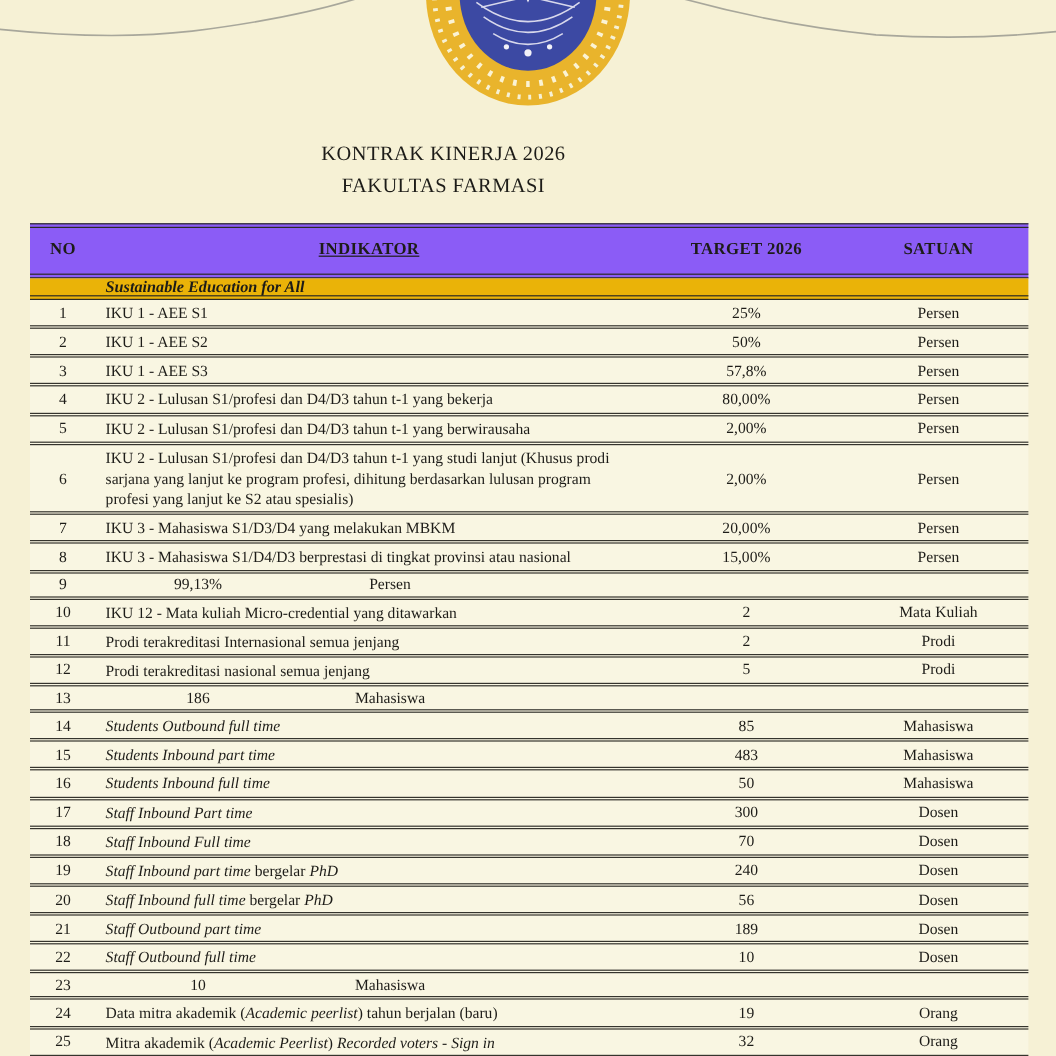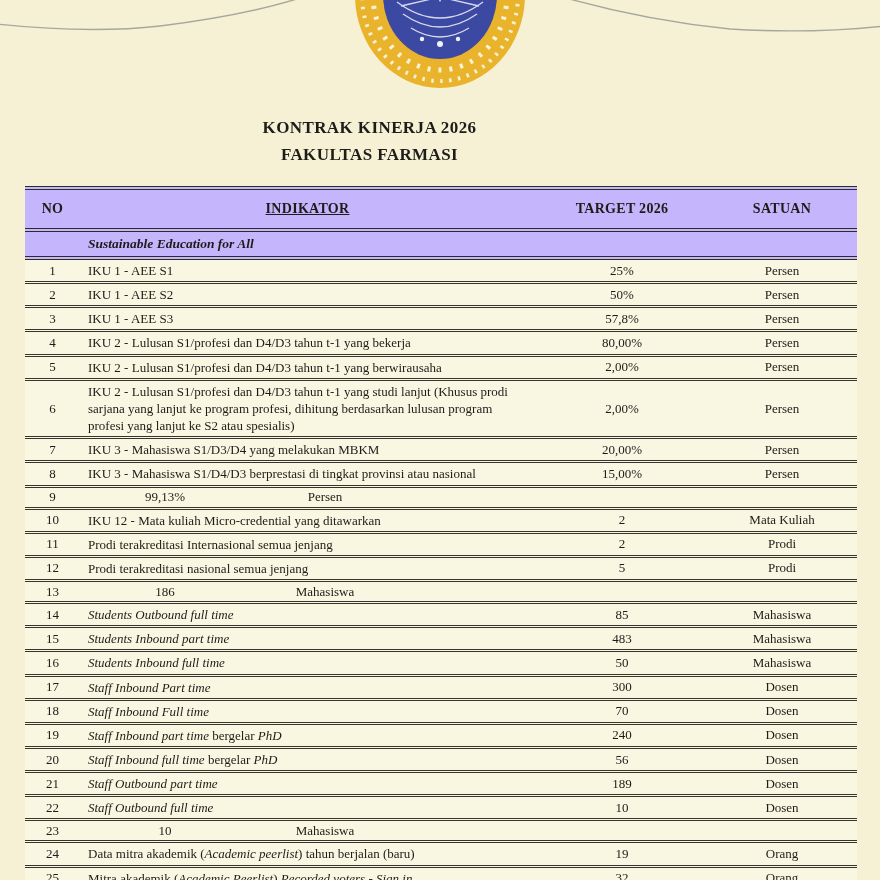--- a/index.html
+++ b/index.html
@@ -6,37 +6,37 @@
   body {
     width:880px; height:880px; overflow:hidden; position:relative;
     background:#f6f1d5;
     font-family:"Liberation Serif", serif;
     color:#1d1c18;
   }
   .arcs { position:absolute; top:0; left:0; width:880px; height:90px; }
   .logo-wrap { position:absolute; left:345px; top:-98px; width:190px; height:190px; }
   .titles {
     position:absolute; top:114px; left:0; width:739px;
-    text-align:center; font-weight:bold; font-size:17px; line-height:1.6;
+    text-align:center; font-weight:normal; font-size:17px; line-height:1.6;
     letter-spacing:0.4px;
   }
   .table {
     position:absolute; top:186px; left:25px; width:832px;
     background:#f9f6e2;
   }
   .thead {
     display:flex; align-items:center; box-sizing:border-box; height:46px;
-    background:#c4b5fd;
+    background:#8b5cf6;
     border-top:4px double #2c2b25; border-bottom:4px double #2c2b25;
     font-weight:bold; font-size:14px; letter-spacing:0.3px;
   }
   .section-row {
-    box-sizing:border-box; height:28px; display:flex; align-items:center;
+    box-sizing:border-box; height:18px; display:flex; align-items:center;
     padding-left:63px; font-weight:bold; font-style:italic; font-size:13.5px;
-    border-bottom:4px double #2c2b25; background:#c4b5fd;
+    border-bottom:4px double #2c2b25; background:#eab308;
   }
   .row {
     display:flex; align-items:center; box-sizing:border-box;
     min-height:22px; font-size:13px;
     border-bottom:3px double #35342d;
   }
   .c-no     { width:55px;  flex:none; text-align:center; }
   .c-ind    { flex:1; padding:2px 10px 2px 8px; line-height:1.32; }
   .c-target { width:170px; flex:none; text-align:center; }
   .c-satuan { width:150px; flex:none; text-align:center; }

